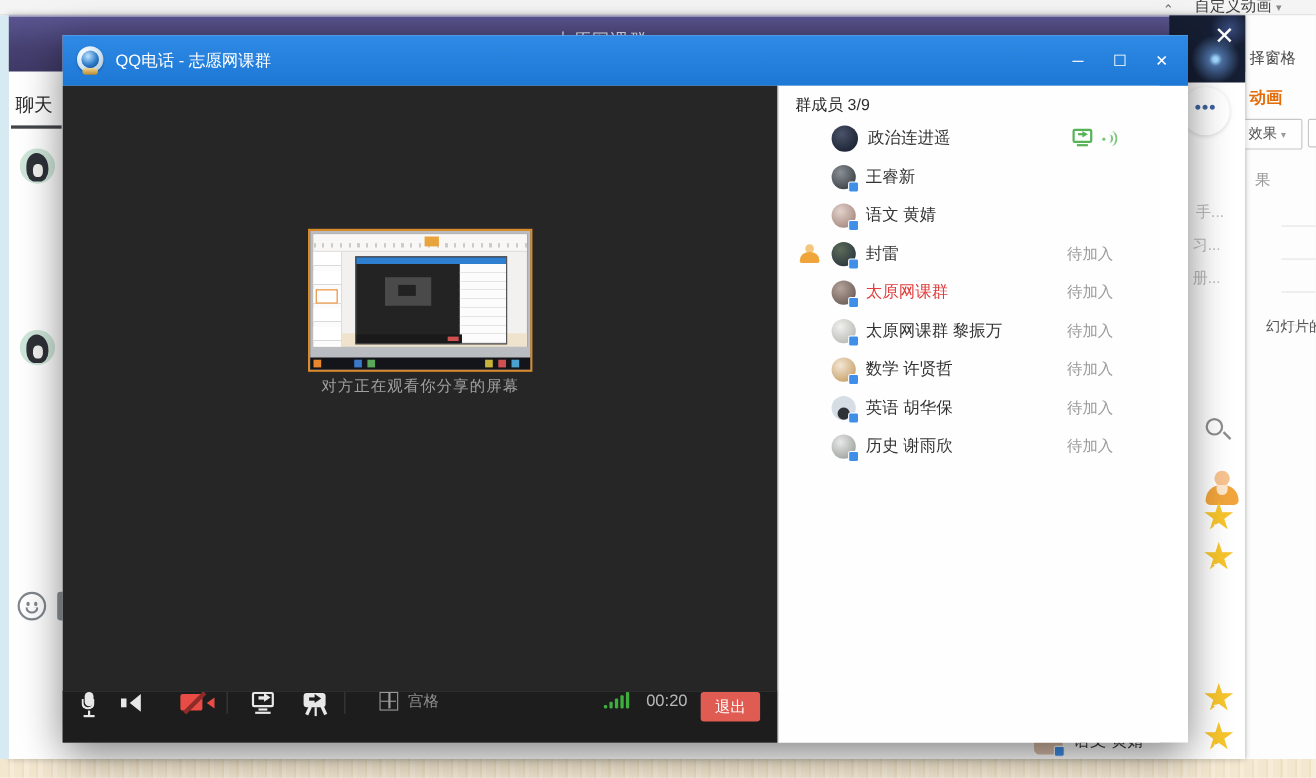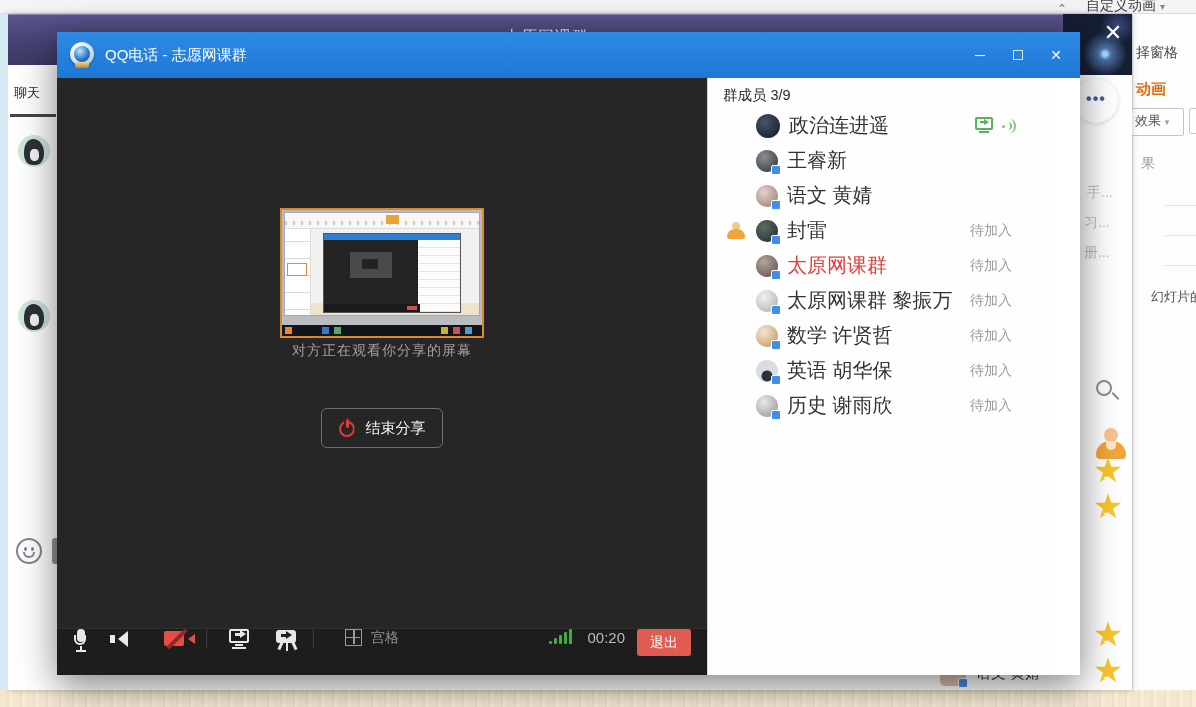--- a/index.html
+++ b/index.html
@@ -31,21 +31,21 @@
     background:#ffffff; box-shadow:0 0 6px rgba(0,0,0,.25); }
   .chat-left-edge { left:-8px; top:0; width:8px; height:676px; background:#d6eaf3; }
   .chat-header { left:0; top:0; width:1124px; height:51px;
     background:linear-gradient(#5a5590,#454070 60%,#3e3a66); border-top:1px solid #8a86b5; }
   .chat-title { left:496px; top:13px; font-size:16px; color:#dfe0ec; letter-spacing:1px; white-space:nowrap; }
   .chat-skin { left:1055px; top:0; width:69px; height:61px; background:
     radial-gradient(circle at 42px 40px, #9fd8ff 0 2px, rgba(120,180,255,.55) 6px, rgba(30,50,100,.0) 22px),
     radial-gradient(circle at 55px 12px, rgba(90,120,200,.5), rgba(0,0,0,0) 18px), #161e33; }
   .chat-close { left:1088px; top:4px; width:34px; height:30px; color:#fff; font-size:22px; font-weight:100;
     text-align:center; line-height:30px; }
-  .chat-tab { left:6px; top:70px; font-size:13px; color:#2b2b2b; white-space:nowrap; }
+  .chat-tab { left:6px; top:70px; font-size:17px; color:#2b2b2b; white-space:nowrap; }
   .chat-tab-underline { left:2px; top:100px; width:46px; height:3px; background:#43454a; }
   .mint-avatar { width:32px; height:32px; border-radius:50%; background:#cfe6da; overflow:hidden; }
   .mint-avatar .fig { position:absolute; left:6px; top:4px; width:20px; height:26px; background:#2e3138;
     border-radius:46% 54% 40% 40%; }
   .mint-avatar .fig2 { position:absolute; left:12px; top:14px; width:9px; height:12px; background:#f2f3f0; border-radius:40%; }
   .emoji { left:8px; top:524px; width:26px; height:26px; border:2px solid #80868d; border-radius:50%; }
   .emoji i { position:absolute; background:#80868d; border-radius:50%; width:3px; height:4px; top:7px; }
   .emoji i.l { left:6px; } .emoji i.r { right:6px; }
   .emoji u { position:absolute; left:5px; top:12px; width:12px; height:6px; border:2px solid #80868d; border-top:none;
     border-radius:0 0 10px 10px; }
@@ -168,21 +168,21 @@
   .members { position:relative; width:347px; height:597px; background:#fefefe; border-left:1px solid #d4d4d4; }
   .mem-header { padding:8px 0 0 15px; font-size:14.5px; color:#2a2a2a; height:30px; }
   .mem-row { position:relative; height:35px; display:flex; align-items:center; }
   .mem-spacer { width:48px; flex:none; }
   .adm { position:absolute; left:18px; top:9px; width:20px; height:17px; }
   .adm .h { position:absolute; left:6px; top:0; width:8px; height:8px; border-radius:50%; background:#f5c77e; }
   .adm .b { position:absolute; left:1px; top:7px; width:18px; height:10px; border-radius:8px 8px 2px 2px; background:#f0a53a; }
   .avatar { position:relative; flex:none; width:22px; height:22px; border-radius:50%; }
   .avatar .badge { position:absolute; right:-3px; bottom:-3px; width:10px; height:10px; background:#3f8fe8;
     border:1.5px solid #fff; border-radius:2px; }
-  .mem-name { margin-left:9px; font-size:20px; color:#333; white-space:nowrap; }
+  .mem-name { margin-left:9px; font-size:15px; color:#333; white-space:nowrap; }
   .mem-name.red { color:#e23c3c; }
   .mem-status { margin-left:auto; margin-right:42px; font-size:14px; color:#9b9b9b; white-space:nowrap; }
   .row-icons { margin-left:auto; margin-right:38px; display:flex; align-items:center; gap:7px; }
   .gshare { position:relative; width:20px; height:17px; }
   .gshare .scr { position:absolute; left:0; top:0; width:18px; height:13px; border:2px solid #56b356; border-radius:2px; }
   .gshare .arr { position:absolute; left:5px; top:4px; width:6px; height:2px; background:#56b356; }
   .gshare .arh { position:absolute; left:9px; top:1.5px; width:0; height:0; border:3.5px solid rgba(0,0,0,0); border-left:5px solid #56b356; }
   .gshare .fb { position:absolute; left:4px; top:14px; width:10px; height:2px; background:#56b356; }
   .gaudio { position:relative; width:14px; height:16px; }
   .gaudio .dot { position:absolute; left:0; top:7px; width:3px; height:3px; background:#7cc67c; border-radius:50%; }
@@ -302,27 +302,20 @@
             <span class="chip" style="left:3px;background:#e8872c"></span>
             <span class="chip" style="left:40px;background:#3a78c8"></span>
             <span class="chip" style="left:52px;background:#5aa85a"></span>
             <span class="chip" style="right:34px;background:#c8b23a"></span>
             <span class="chip" style="right:22px;background:#d05050"></span>
             <span class="chip" style="right:10px;background:#4aa0d0"></span>
           </div>
         </div>
       </div>
       <div class="share-status">对方正在观看你分享的屏幕</div>
-      <div class="end-btn">
-        <span class="pwr">
-            <span class="c"></span>
-            <span class="l"></span>
-          </span>
-        <span class="end-label">结束分享</span>
-      </div>
 
       <div class="toolbar">
         <div class="mic">
           <span class="cap"></span>
             <span class="u"></span>
             <span class="st"></span>
             <span class="bs"></span>
           </div>
         <div class="spk">
             <span class="box"></span>

